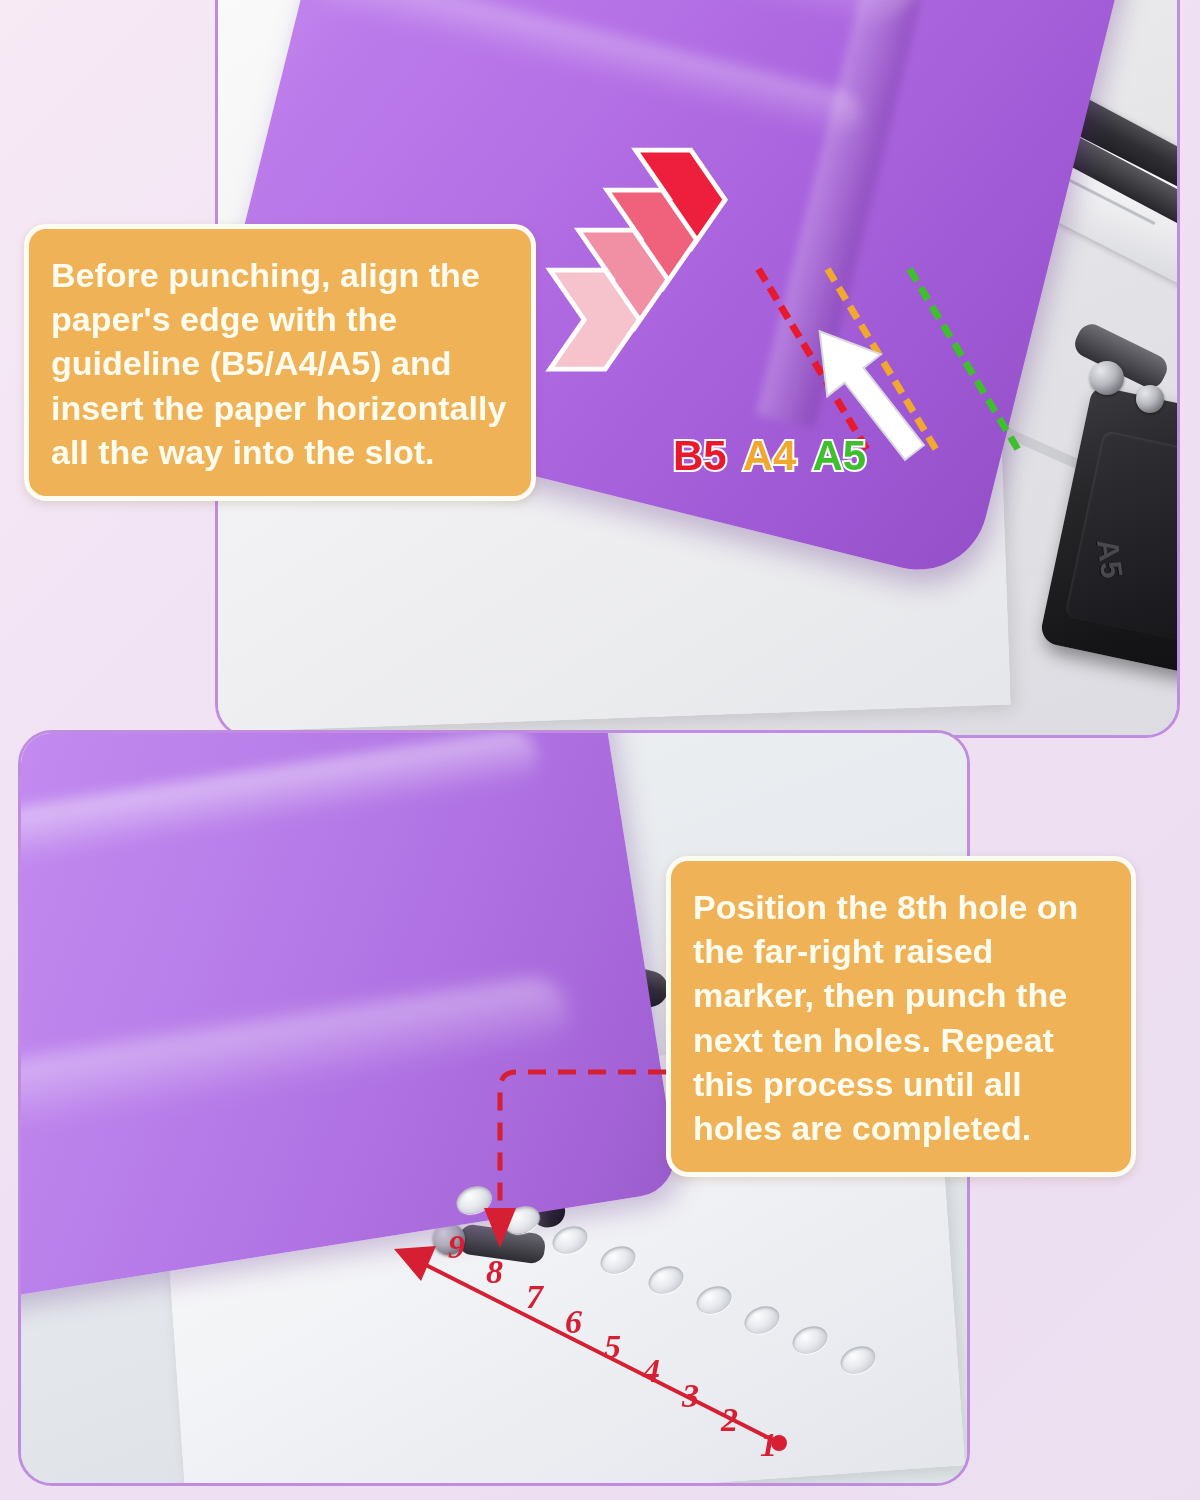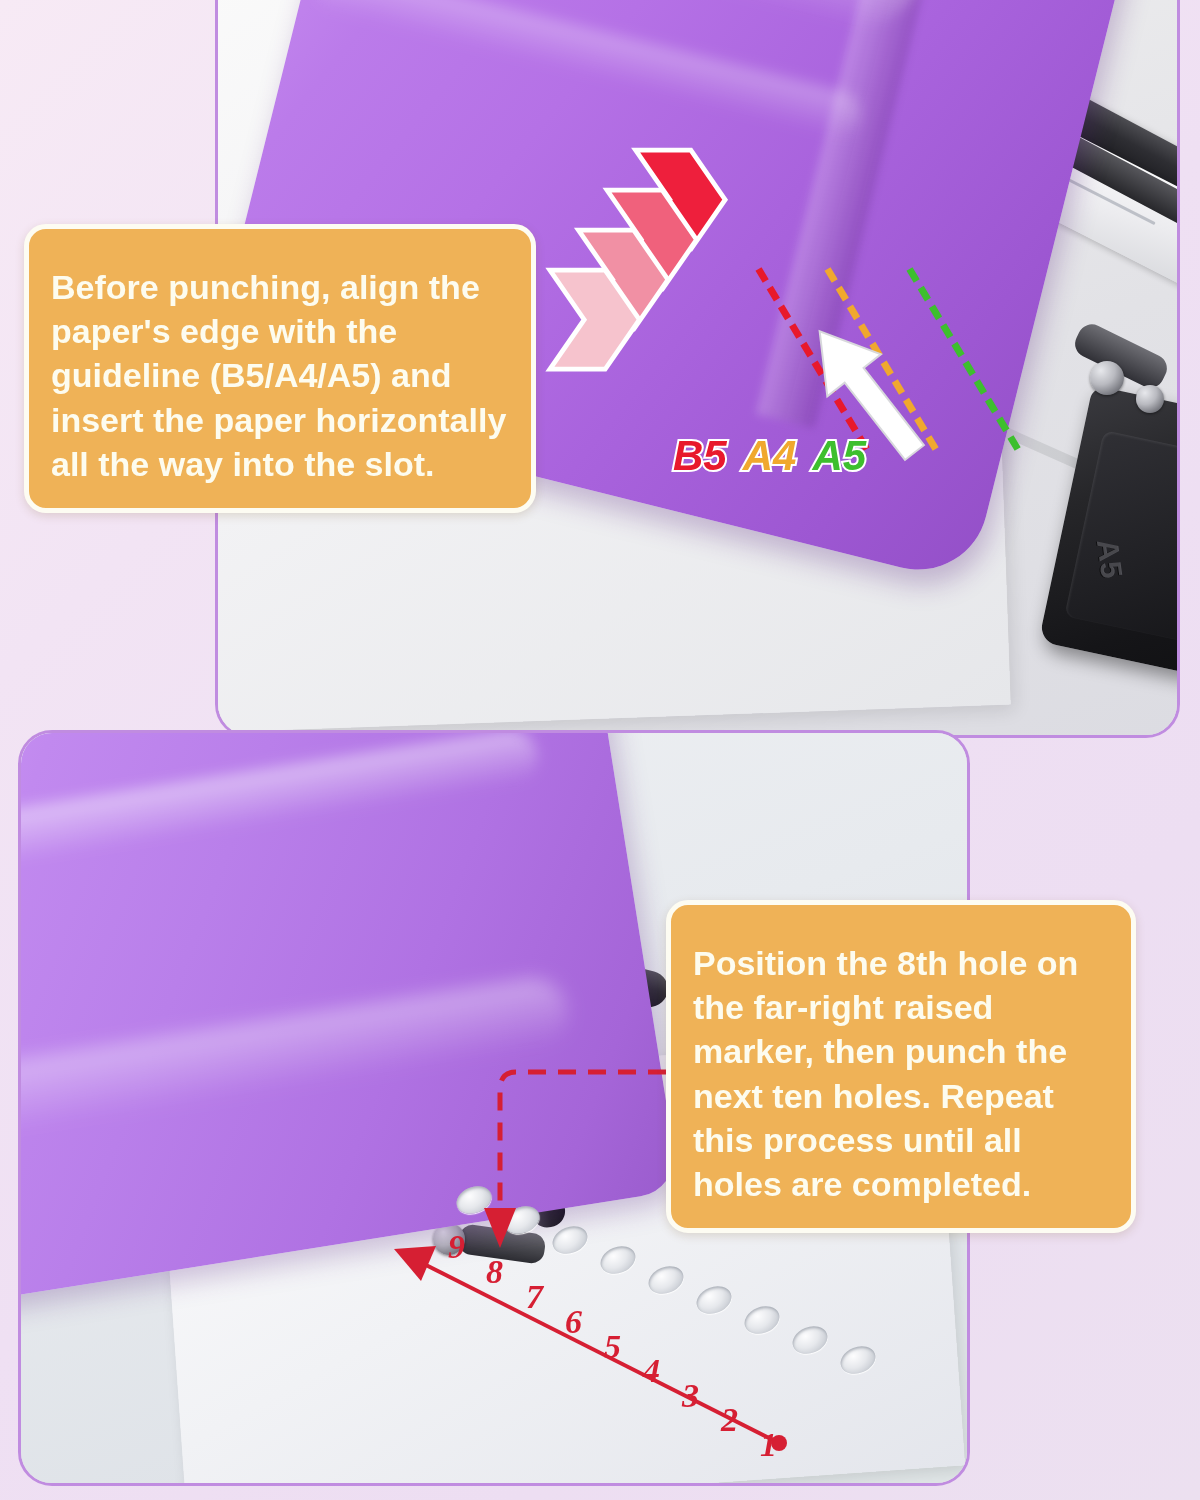--- a/index.html
+++ b/index.html
@@ -123,21 +123,21 @@
     transform-origin:top center;
   }
   
   .chev-wrap { position:absolute; left:330px; top:180px; width:200px; height:250px; }
   
   .white-arrow { position:absolute; left:568px; top:335px; }
   
   .size-labels {
     position:absolute; left:455px; top:440px;
     display:flex; gap:16px; align-items:baseline;
-    font-size:42px; font-weight:bold; font-style:italic;
+    font-size:42px; font-weight:bold; 
   }
   .size-labels span {
     -webkit-text-stroke:4px #ffffff;
     paint-order:stroke fill;
   }
 
   
   .p2-desk {
     position:absolute; inset:0;
     background:linear-gradient(160deg,#eef0f3 0%,#e7eaee 40%,#dfe3e8 75%,#dfe5e6 100%);
@@ -207,26 +207,26 @@
   
   .callout {
     position:absolute;
     background:#efb257;
     border:5px solid #fdfcf2;
     border-radius:22px;
     color:#fdfcef;
     font-size:34px;
     line-height:1.30;
     font-weight:bold;
-    padding:36px 22px 22px 22px;
+    padding:24px 22px 22px 22px;
     box-shadow:0 3px 10px rgba(120,90,40,0.18);
     white-space:pre-line;
   }
   #callout-1 { left:24px; top:224px; width:512px; }
-  #callout-2 { left:666px; top:900px; width:470px; }
+  #callout-2 { left:666px; top:856px; width:470px; }
 
   svg { position:absolute; overflow:visible; pointer-events:none; }
 </style>
 </head>
 <body>
 
 <div class="stage">
 
   <div class="panel" id="panel-1">
     <div class="photo-bg">

